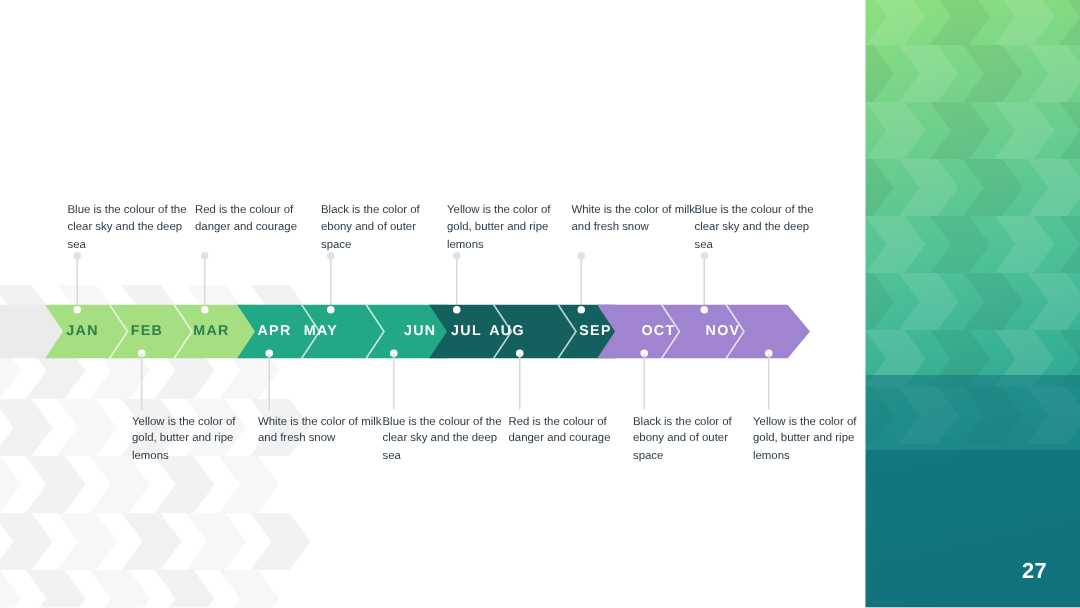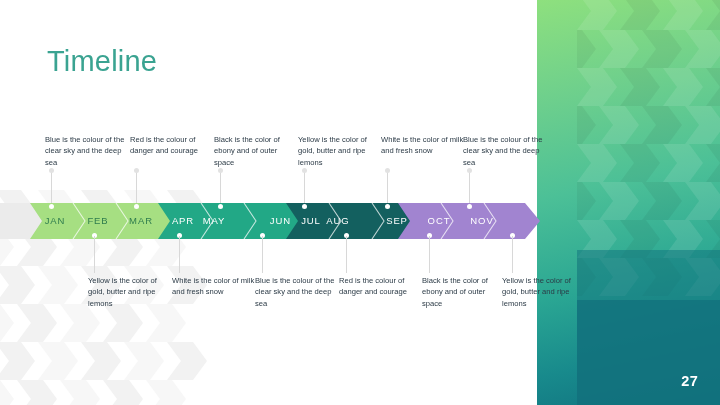--- a/index.html
+++ b/index.html
@@ -37,21 +37,20 @@
 
   
   #right-panel {
     position: absolute;
     right: 0;
     top: 0;
     width: 143px;
     height: 405px;
     overflow: hidden;
     background: linear-gradient(168deg, #8ee07e 0%, #6fd08c 22%, #4cc097 45%, #2aa693 68%, #188a8c 85%, #10727f 100%);
-    padding-left: 40px;
   }
   #right-panel svg { display:block; }
   #page-number {
     position: absolute;
     right: 22px;
     bottom: 16px;
     color: #ffffff;
     font-size: 14.5px;
     font-weight: bold;
     letter-spacing: 0.3px;
@@ -69,20 +68,21 @@
     white-space: nowrap;
   }
 
   
   #timeline {
     position: absolute;
     left: 0;
     top: 203px;
     width: 543px;
     height: 36px;
+    font-weight: bold;
   }
   #timeline svg { display: block; }
   .month-label {
     position: absolute;
     top: 0;
     height: 36px;
     line-height: 36px;
     color: #ffffff;
     font-size: 9.5px;
     letter-spacing: 0.9px;
@@ -223,21 +223,20 @@
         <use href="#p-chev" x="22" y="258"></use>
         <use href="#p-chev-d" x="65" y="258"></use>
         <use href="#p-chev" x="108" y="258"></use>
       </g>
       <rect x="0" y="250" width="143" height="155" fill="#14767f" fill-opacity="0.55"></rect>
       <rect x="0" y="300" width="143" height="105" fill="#11707c" fill-opacity="0.75"></rect>
     </svg>
     <div id="page-number">27</div>
   </div>
 
-  <div id="title">Timeline</div>
 
   <div class="caption top" style="left:45px; top:134px;">Blue is the colour of the clear sky and the deep sea</div>
   <div class="caption top" style="left:130px; top:134px;">Red is the colour of danger and courage</div>
   <div class="caption top" style="left:214px; top:134px;">Black is the color of ebony and of outer space</div>
   <div class="caption top" style="left:298px; top:134px;">Yellow is the color of gold, butter and ripe lemons</div>
   <div class="caption top" style="left:381px; top:134px;">White is the color of milk and fresh snow</div>
   <div class="caption top" style="left:463px; top:134px;">Blue is the colour of the clear sky and the deep sea</div>
 
   <div class="conn" style="left:51px; top:170px; height:36px;"></div>
   <div class="dot gray" style="left:49px; top:168px;"></div>

